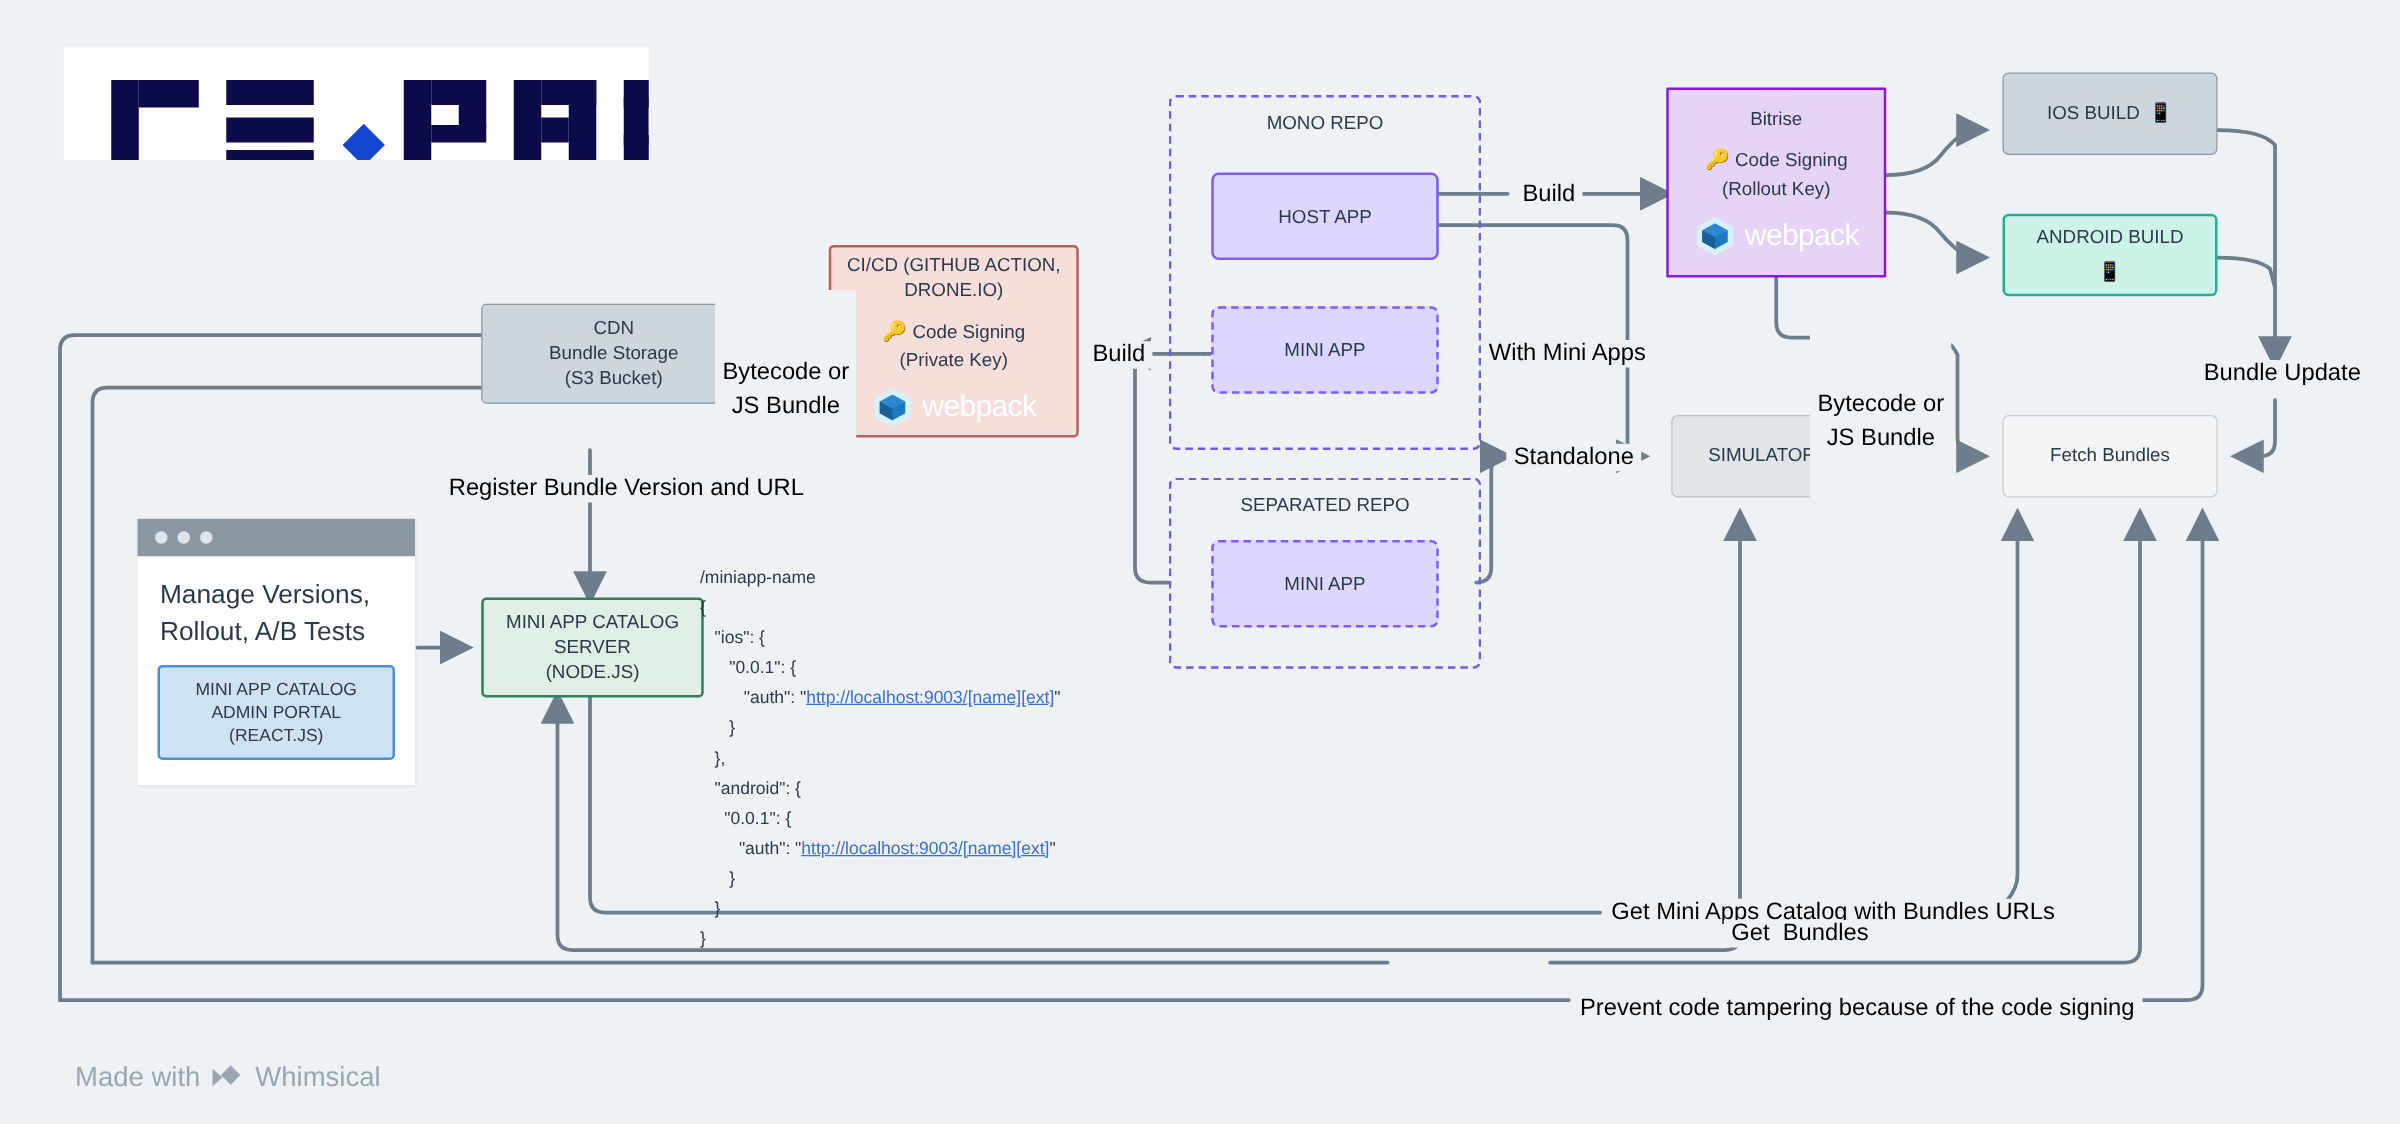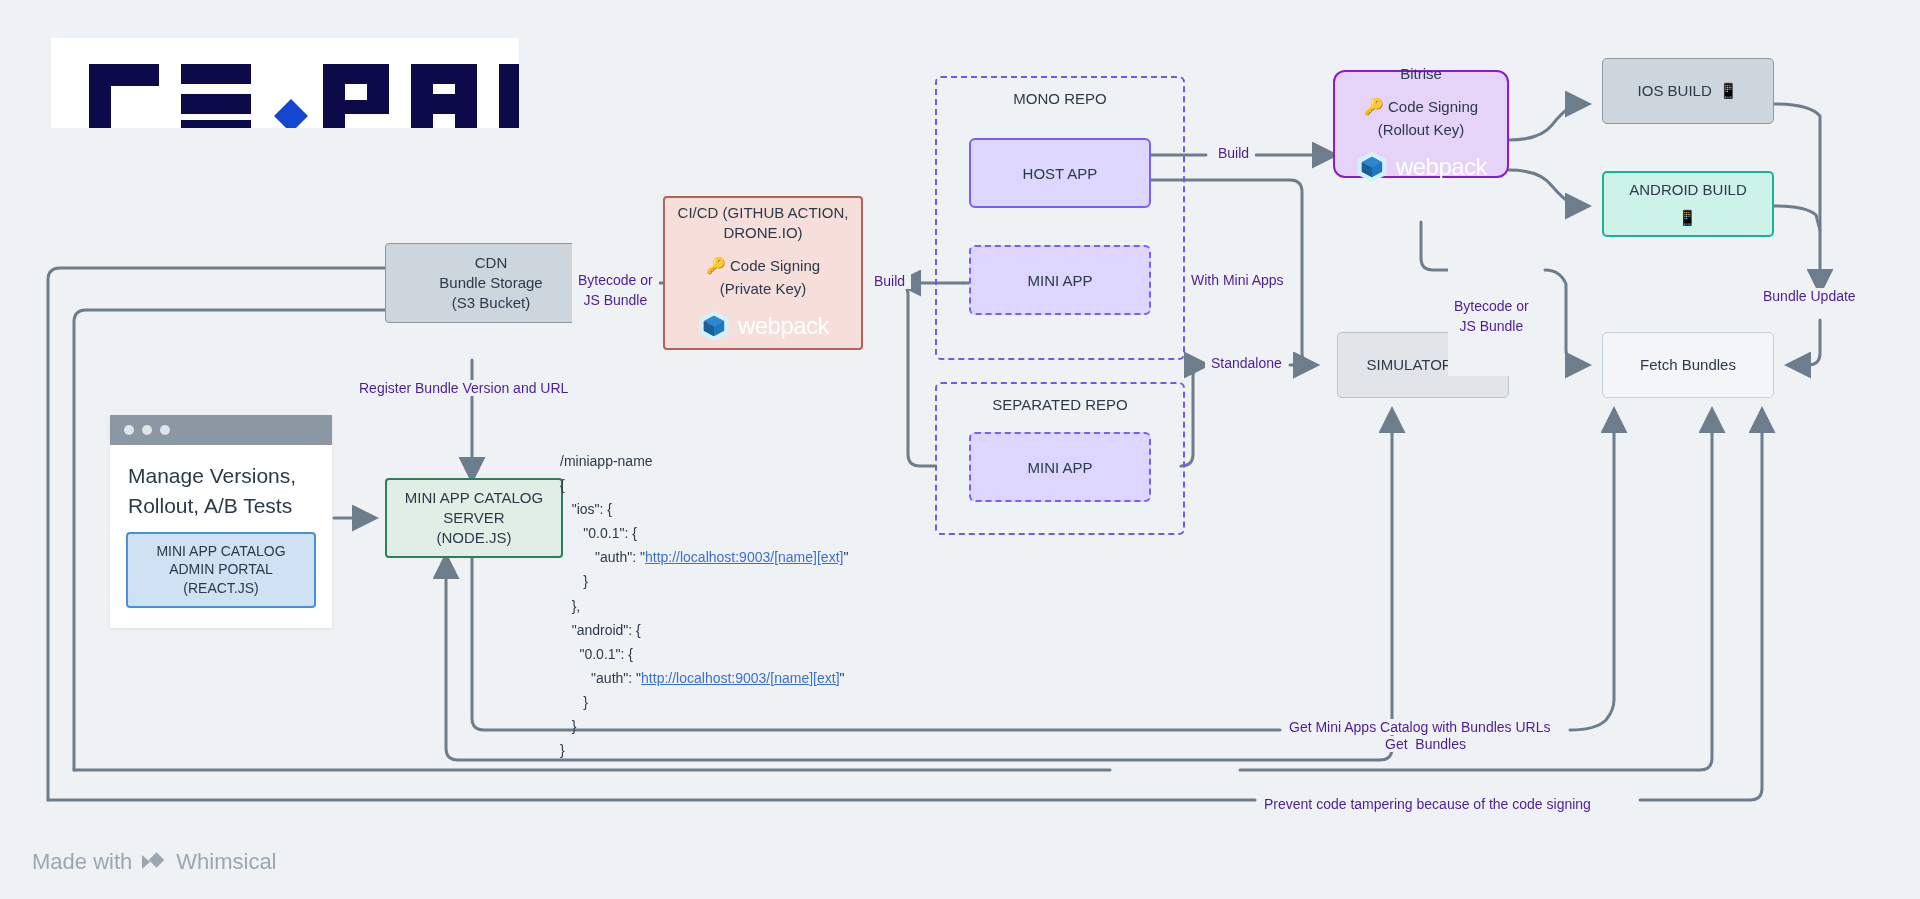--- a/index.html
+++ b/index.html
@@ -44,41 +44,41 @@
             font-size: 14px; color: #2b3a4a; line-height: 1.35; }
 
   
   .repo { position: absolute; border: 2px dashed #6c5ce7; border-radius: 6px; background: transparent; }
   .repo-title { position: absolute; width: 100%; text-align: center; top: 12px; font-size: 15px; color: #2b3a4a; }
   .app-box { position: absolute; border-radius: 6px; background: #ddd6fe; border: 2px solid #7c5cfc;
              display: flex; align-items: center; justify-content: center; font-size: 15px; color: #2b3a4a; }
   .app-box.dashed { border-style: dashed; }
 
   
-  .bitrise { left: 1333px; top: 70px; width: 176px; height: 108px;
-             background: #e5d4f7; border: 2px solid #8b19d6; border-radius: 12px; gap:2px; }
+  .bitrise { left: 1333px; top: 70px; width: 176px; height: 152px;
+             background: #e5d4f7; border: 2px solid #8b19d6; border-radius: 1px; gap:2px; }
 
   
   .iosbuild { left: 1602px; top: 58px; width: 172px; height: 66px;
               background: #cdd5dd; border: 1px solid #8b98a6; border-radius: 5px; }
   .androidbuild { left: 1602px; top: 171px; width: 172px; height: 66px;
               background: #cdf2e7; border: 2px solid #17b497; border-radius: 5px; }
   .simulator { left: 1337px; top: 332px; width: 172px; height: 66px;
               background: #e1e5ea; border: 1px solid #b9c1c9; border-radius: 5px; }
   .fetch { left: 1602px; top: 332px; width: 172px; height: 66px;
               background: #f3f5f7; border: 1px solid #c6ced6; border-radius: 5px; }
 
-  .edge-label { position: absolute; font-size: 14px; color: #4c1d95; background: #eff2f5;
+  .edge-label { position: absolute; font-size: 19px; color: #000000; background: #eff2f5;
                 padding: 0 6px; white-space: pre; }
 
   .code { position: absolute; left: 560px; top: 425px; font-size: 14px; color: #2b3a4a;
           font-family: "Liberation Sans", sans-serif; line-height: 1.72; white-space: pre; }
   .code a { color: #3b6fd4; }
 
-  .footer { position: absolute; left: 32px; top: 849px; display: flex; align-items: center; gap: 9px;
+  .footer { position: absolute; left: 60px; top: 849px; display: flex; align-items: center; gap: 9px;
             color: #9aa7b2; font-size: 22px; }
 
   svg.wires { position: absolute; left: 0; top: 0; width: 1920px; height: 899px; pointer-events: none; }
   .key { font-size: 16px; }
   .wp { display: flex; align-items: center; gap: 7px; margin-top: 8px; }
   .wp-text { color: #ffffff; font-size: 24px; font-weight: normal; letter-spacing: -0.5px; }
   .cicd .wp-text { color: #ffffff; }
 </style>
 </head>
 <body>

